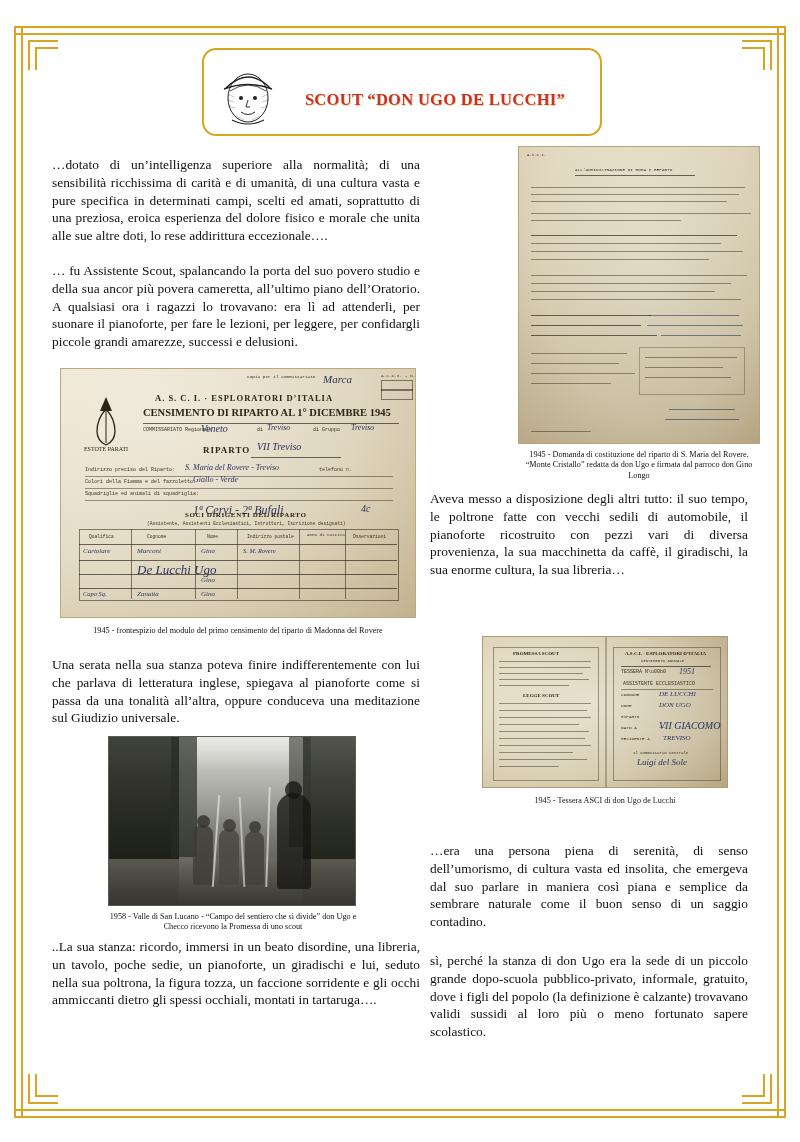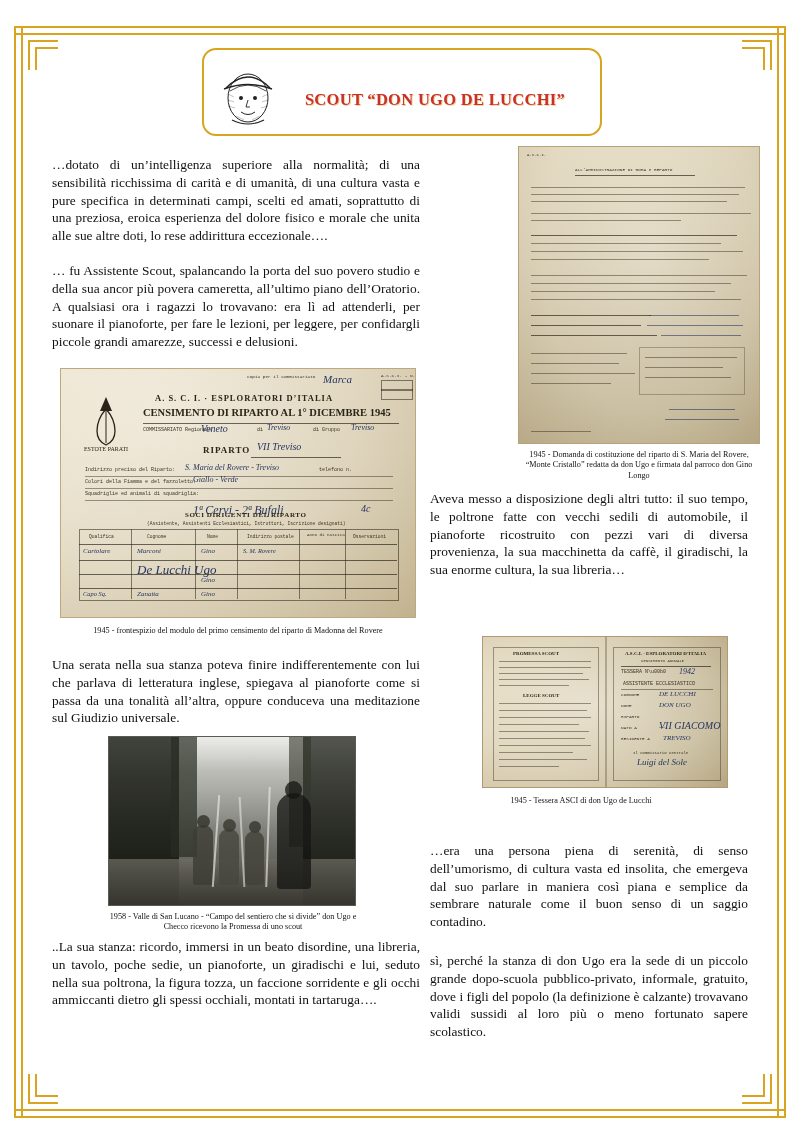--- a/index.html
+++ b/index.html
@@ -403,37 +403,37 @@
   <div class="line" style="left:16px; top:108px; width:92px;"></div>
   <div class="line" style="left:16px; top:115px; width:74px;"></div>
   <div class="line" style="left:16px; top:122px; width:88px;"></div>
   <div class="line" style="left:16px; top:129px; width:60px;"></div>
 
   <div class="box" style="left:130px; top:10px; width:106px; height:132px; border-color:rgba(60,50,30,0.45);"></div>
   <div class="doc-title" style="left:142px; top:14px; font-size:5px;">A.S.C.I. · ESPLORATORI D’ITALIA</div>
   <div class="type-txt" style="left:158px; top:22px; font-size:4px;">CENSIMENTO ANNUALE</div>
   <div class="line dark" style="left:138px; top:29px; width:90px;"></div>
   <div class="type-txt" style="left:138px; top:32px; font-size:5px;">TESSERA N\u00b0</div>
-  <div class="ink-txt" style="left:196px; top:30px; font-size:8px;">1942</div>
+  <div class="ink-txt" style="left:196px; top:30px; font-size:8px;">1951</div>
   <div class="type-txt" style="left:140px; top:44px; font-size:5px;">ASSISTENTE ECCLESIASTICO</div>
   <div class="line" style="left:138px; top:52px; width:92px;"></div>
   <div class="type-txt" style="left:138px; top:55px; font-size:4.4px;">COGNOME</div>
   <div class="ink-txt" style="left:176px; top:53px; font-size:7px;">DE LUCCHI</div>
   <div class="type-txt" style="left:138px; top:66px; font-size:4.4px;">NOME</div>
   <div class="ink-txt" style="left:176px; top:64px; font-size:7px;">DON UGO</div>
   <div class="type-txt" style="left:138px; top:77px; font-size:4.4px;">RIPARTO</div>
   <div class="ink-txt" style="left:176px; top:83px; font-size:10px;">VII GIACOMO</div>
   <div class="type-txt" style="left:138px; top:88px; font-size:4.4px;">NATO A</div>
   <div class="ink-txt" style="left:176px; top:86px; font-size:7px;">—</div>
   <div class="type-txt" style="left:138px; top:99px; font-size:4.4px;">RESIDENTE A</div>
   <div class="ink-txt" style="left:180px; top:97px; font-size:7px;">TREVISO</div>
   <div class="type-txt" style="left:150px; top:114px; font-size:4px;">Il Commissario Centrale</div>
   <div class="ink-txt" style="left:154px; top:120px; font-size:9px;">Luigi del Sole</div>
 </div>
-<div class="caption" style="left:456px; top:796px; width:250px;">1945 - Tessera ASCI di don Ugo de Lucchi</div>
+<div class="caption" style="left:480px; top:796px; width:250px;">1945 - Tessera ASCI di don Ugo de Lucchi</div>
 
 <div class="doc photo-bw" style="left:108px; top:736px; width:248px; height:170px;">
 
   <div style="position:absolute; inset:0; background:
       linear-gradient(180deg, rgba(240,240,236,0.85) 0%, rgba(200,200,195,0.5) 20%, rgba(120,120,116,0.15) 55%, rgba(30,30,28,0.25) 100%);"></div>
 
   <div style="position:absolute; left:0; top:0; width:70px; height:170px; background:linear-gradient(180deg, rgba(35,38,30,0.85), rgba(20,22,16,0.95));"></div>
   <div style="position:absolute; left:62px; top:0; width:26px; height:120px; background:rgba(40,44,34,0.7);"></div>
   <div style="position:absolute; right:0; top:0; width:52px; height:170px; background:linear-gradient(180deg, rgba(45,48,40,0.8), rgba(22,24,18,0.95));"></div>
   <div style="position:absolute; right:44px; top:0; width:22px; height:110px; background:rgba(50,54,44,0.6);"></div>

